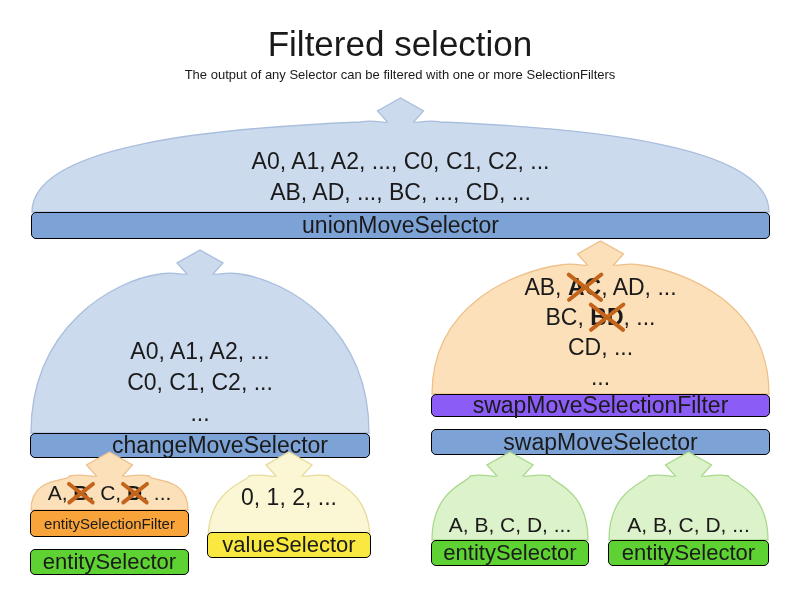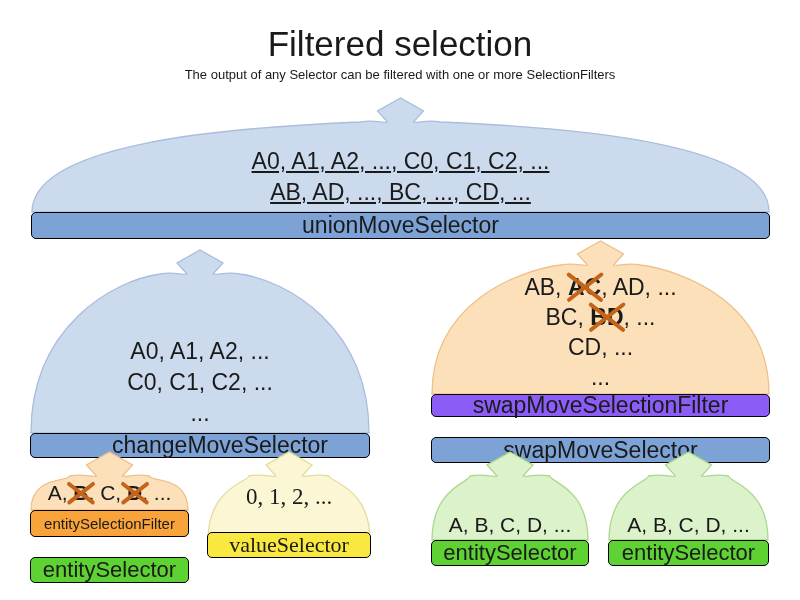--- a/index.html
+++ b/index.html
@@ -12,41 +12,41 @@
             font-size:13px;line-height:16px;}
 
   .funnel{position:absolute;}
   .dome{position:absolute;top:0;left:0;overflow:visible;}
   .dome-text{position:absolute;left:0;right:0;text-align:center;font-size:23px;}
   .dome-line{line-height:30px;white-space:nowrap;}
   .bars{position:absolute;left:0;right:0;}
   .bar{display:flex;align-items:center;justify-content:center;
        height:26px;border:1.5px solid #000;border-radius:5px;
        font-size:22px;line-height:1;white-space:nowrap;}
-  .bar + .bar{margin-top:20px;}
+  .bar + .bar{margin-top:12px;}
 
   
   .f-union  {left:31px;  top:96px;  width:739px; height:143px; --dome-h:116;}
   .f-change {left:30px;  top:248px; width:340px; height:210px; --dome-h:185;}
   .f-swap   {left:431px; top:239px; width:339px; height:208px; --dome-h:155;}
   .f-entityf{left:30px;  top:450px; width:159px; height:117px; --dome-h:60;}
-  .f-value  {left:207px; top:450px; width:164px; height:88px;font-family:Liberation Serif, serif; --dome-h:90;}
+  .f-value  {left:207px; top:450px; width:164px; height:88px; --dome-h:90;}
   .f-entity1{left:431px; top:450px; width:158px; height:116px; --dome-h:90;}
   .f-entity2{left:608px; top:450px; width:161px; height:116px; --dome-h:90;}
 
   .f-union  .bars{top:116px;}  .f-union  .bar{height:27px;font-size:23px;}
   .f-change .bars{top:185px;}  .f-change .bar{height:25px;font-size:23px;}
   .f-swap   .bars{top:155px;}  .f-swap   .bar{font-size:23px;}
   .f-swap   .bar:first-child{height:23px;}
   .f-entityf.funnel .bars{top:60px;}
   .f-entityf .bar:first-child{height:27px;font-size:15px;}
   .f-value  .bars{top:82px;}
   .f-entity1 .bars,.f-entity2 .bars{top:90px;}
 
-  .f-union  .dome-text{bottom:31px;text-decoration:underline;} .f-union .dome-line{line-height:31px;}
+  .f-union  .dome-text{bottom:31px;} .f-union .dome-line{line-height:31px;}
   .f-change .dome-text{bottom:29px;} .f-change .dome-line{line-height:31px;}
   .f-swap   .dome-text{bottom:55px;}
   .f-entityf.funnel .dome-text{bottom:59px;font-size:21px;}
   .f-value  .dome-text{bottom:26px;}
   .f-entity1 .dome-text,.f-entity2 .dome-text{bottom:26px;font-size:21px;}
 
   
   .crossed{position:relative;display:inline-block;font-weight:bold;}
   .crossed::before,.crossed::after{content:"";position:absolute;left:50%;top:50%;
       width:max(135%,34px);height:3.5px;background:var(--cross,#c4641a);border-radius:2px;}

